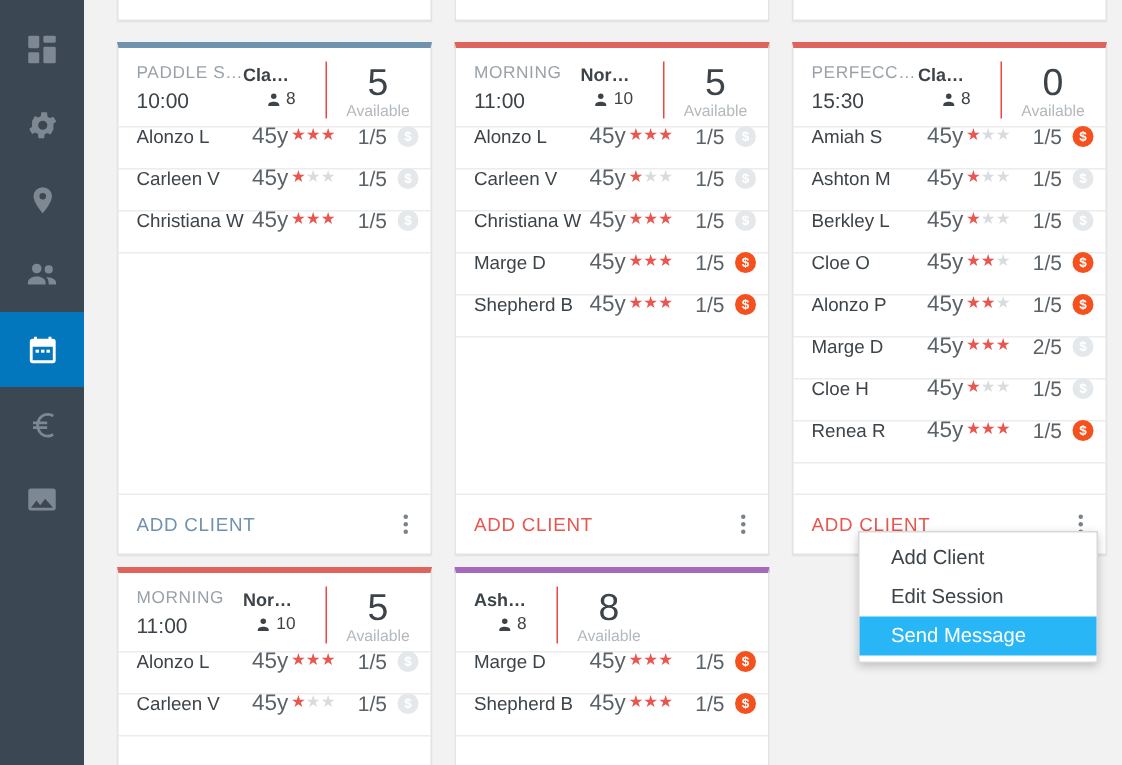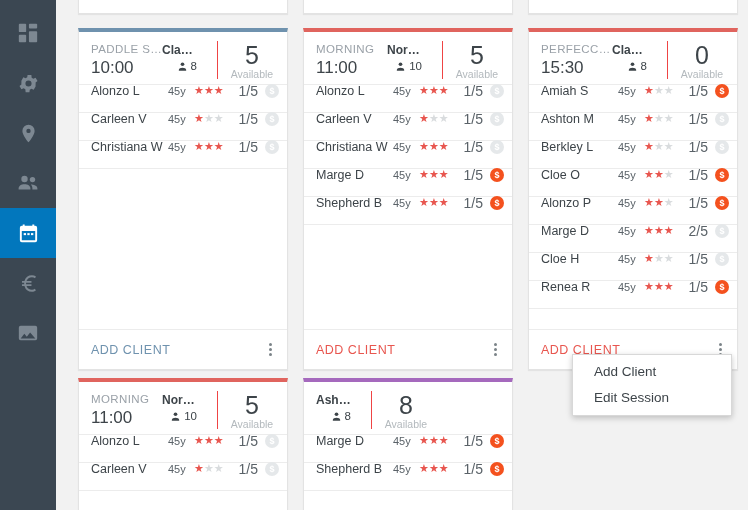--- a/index.html
+++ b/index.html
@@ -49,21 +49,21 @@
     display:flex;align-items:flex-start;
     padding:9px 10px 7px 12px;
     height:52px;box-sizing:border-box;
   }
   .head-left{flex:1;min-width:0;padding-top:1px;}
   .sess-name{
     font-size:11.5px;color:#9aa1a8;letter-spacing:.4px;
     white-space:nowrap;overflow:hidden;text-overflow:ellipsis;
     line-height:14px;
   }
-  .sess-time{font-size:17px;color:#3d4449;line-height:21px;margin-top:1px;}
+  .sess-time{font-size:14px;color:#3d4449;line-height:21px;margin-top:1px;}
 
   .head-mid{
     width:56px;text-align:right;padding-right:20px;padding-top:2px;
     border-right:1px solid #ef4444;margin-right:9px;height:38px;box-sizing:border-box;
   }
   .coach{
     font-size:12px;color:#3d4449;font-weight:bold;line-height:14px;
     white-space:nowrap;overflow:hidden;text-overflow:ellipsis;
   }
   .cap{display:flex;align-items:center;justify-content:flex-end;gap:3px;margin-top:3px;}
@@ -74,21 +74,21 @@
   .avail-num{font-size:25px;color:#3d4449;line-height:28px;font-weight:400;}
   .avail-lbl{font-size:10.5px;color:#b3b9bd;line-height:12px;margin-top:-1px;}
 
   .rows{border-top:1px solid #ececec;}
   .crow{
     display:flex;align-items:center;height:28px;
     border-bottom:1px solid #ececec;
     padding:0 8px 16px 12px;box-sizing:border-box;
   }
   .cname{flex:1;font-size:12.5px;color:#3d4449;white-space:nowrap;overflow:hidden;}
-  .cage{font-size:11px;color:#5a6268;width:26px;text-align:left;}
+  .cage{font-size:15px;color:#5a6268;width:26px;text-align:left;}
   .stars{width:38px;letter-spacing:0px;font-size:11px;line-height:11px;white-space:nowrap;}
   .st-on{color:#e8564f;}
   .st-off{color:#d9dcde;}
   .cnt{font-size:14px;color:#5a6268;width:26px;text-align:right;}
   .pay{
     width:14px;height:14px;border-radius:50%;margin-left:7px;
     font-size:9px;line-height:14px;text-align:center;font-weight:bold;color:#ffffff;
     flex:none;
   }
   .pay-on{background:#f4511e;}
@@ -478,16 +478,17 @@
               <i></i>
               <i></i>
             </div>
         </div>
       </div>
     </div>
 
     <div class="menu" style="left:516px;top:354px;">
         <div class="mi">Add Client</div>
         <div class="mi">Edit  Session</div>
+        <div class="mi sel">Send Message</div>
       </div>
 
   </div>
 </div>
 
 </body></html>

